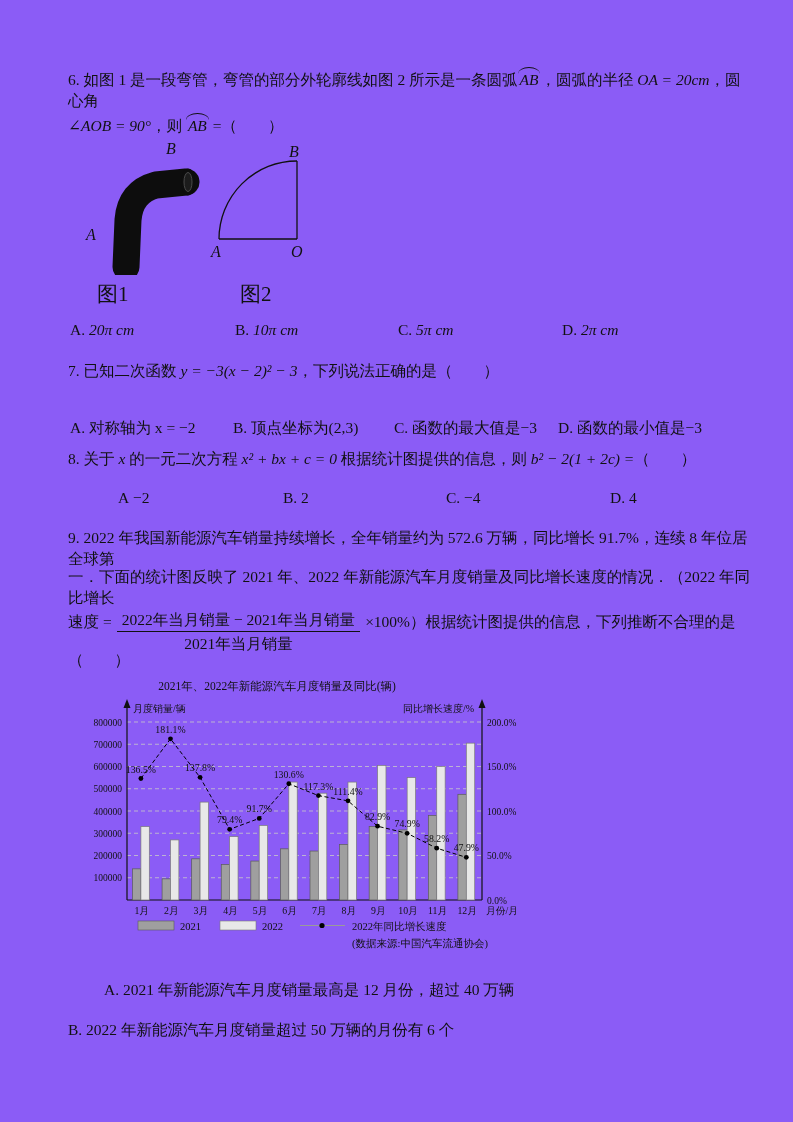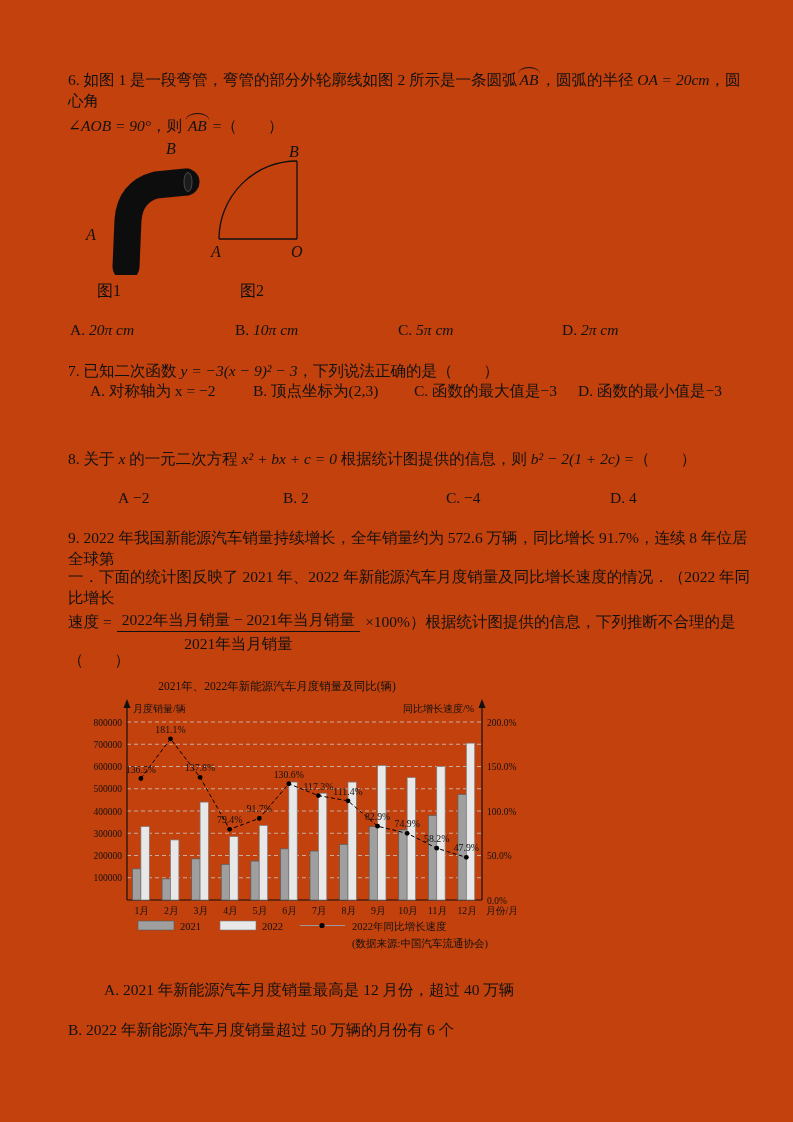--- a/index.html
+++ b/index.html
@@ -1,35 +1,35 @@
 <!DOCTYPE html>
 <html><head>
 <meta charset="utf-8">
 <style>
   html,body{margin:0;padding:0;background:#fff;}
   #page{
-    position:relative;width:793px;height:1122px;background:#c2410c;
+    position:relative;width:793px;height:1122px;background:#8b5cf6;
     font-family:"Liberation Serif","DejaVu Serif",serif;
     color:#111;font-size:15.5px;line-height:1.35;overflow:hidden;
   }
   .abs{position:absolute;}
   .row{position:absolute;left:0;width:730px;height:26px;}
   .row > span{position:absolute;white-space:nowrap;}
   .math{font-style:italic;}
   .arc{position:relative;font-style:italic;padding:0 2px;display:inline-block;}
   .arc::before{
     content:"";position:absolute;left:0;right:0;top:-3px;height:6px;
     border-top:1.4px solid #111;border-radius:50% 50% 0 0 / 100% 100% 0 0;
   }
   .frac{display:inline-flex;flex-direction:column;text-align:center;vertical-align:middle;margin:0 5px;line-height:1.25;}
   .frac .num{border-bottom:1.3px solid #111;padding:0 5px 2px 5px;margin-top:18px;}
   .frac .den{padding-top:2px;}
   .fracline{display:flex;align-items:center;white-space:nowrap;}
   svg text{font-family:"Liberation Serif","DejaVu Serif",serif;fill:#111;}
-  .caption{font-size:16px;}
+  .caption{font-size:21px;}
 </style>
 </head>
 <body>
 
 <div id="page">
 
   <div class="abs" style="left:68px;top:70px;width:680px;">
     <span>6. 如图 1 是一段弯管，弯管的部分外轮廓线如图 2 所示是一条圆弧</span><span class="arc">AB</span><span>，圆弧的半径 </span><span class="math">OA = 20cm</span><span>，圆心角</span>
   </div>
   <div class="abs" style="left:68px;top:116px;width:680px;">
@@ -57,23 +57,23 @@
   <div class="abs caption" style="left:240px;top:280px;">图2</div>
 
   <div class="row" style="top:320px;">
     <span style="left:70px;"><span>A.</span> <span class="math">20π cm</span></span>
     <span style="left:235px;"><span>B.</span> <span class="math">10π cm</span></span>
     <span style="left:398px;"><span>C.</span> <span class="math">5π cm</span></span>
     <span style="left:562px;"><span>D.</span> <span class="math">2π cm</span></span>
   </div>
 
   <div class="abs" style="left:68px;top:361px;width:680px;">
-    <span>7. 已知二次函数 </span><span class="math">y = −3(x − 9)² − 3</span><span>，下列说法正确的是（　　）</span>
-  </div>
-  <div class="row" style="top:381px;margin-left:20px;">
+    <span>7. 已知二次函数 </span><span class="math">y = −3(x − 2)² − 3</span><span>，下列说法正确的是（　　）</span>
+  </div>
+  <div class="row" style="top:418px;">
     <span style="left:70px;">A. 对称轴为 x = −2</span>
     <span style="left:233px;">B. 顶点坐标为(2,3)</span>
     <span style="left:394px;">C. 函数的最大值是−3</span>
     <span style="left:558px;">D. 函数的最小值是−3</span>
   </div>
 
   <div class="abs" style="left:68px;top:449px;width:680px;">
     <span>8. 关于 </span><span class="math">x</span><span> 的一元二次方程 </span><span class="math">x² + bx + c = 0</span><span> 根据统计图提供的信息，则 </span><span class="math">b² − 2(1 + 2c) =</span><span>（　　）</span>
   </div>
   <div class="row" style="top:488px;margin-left:48px;">

